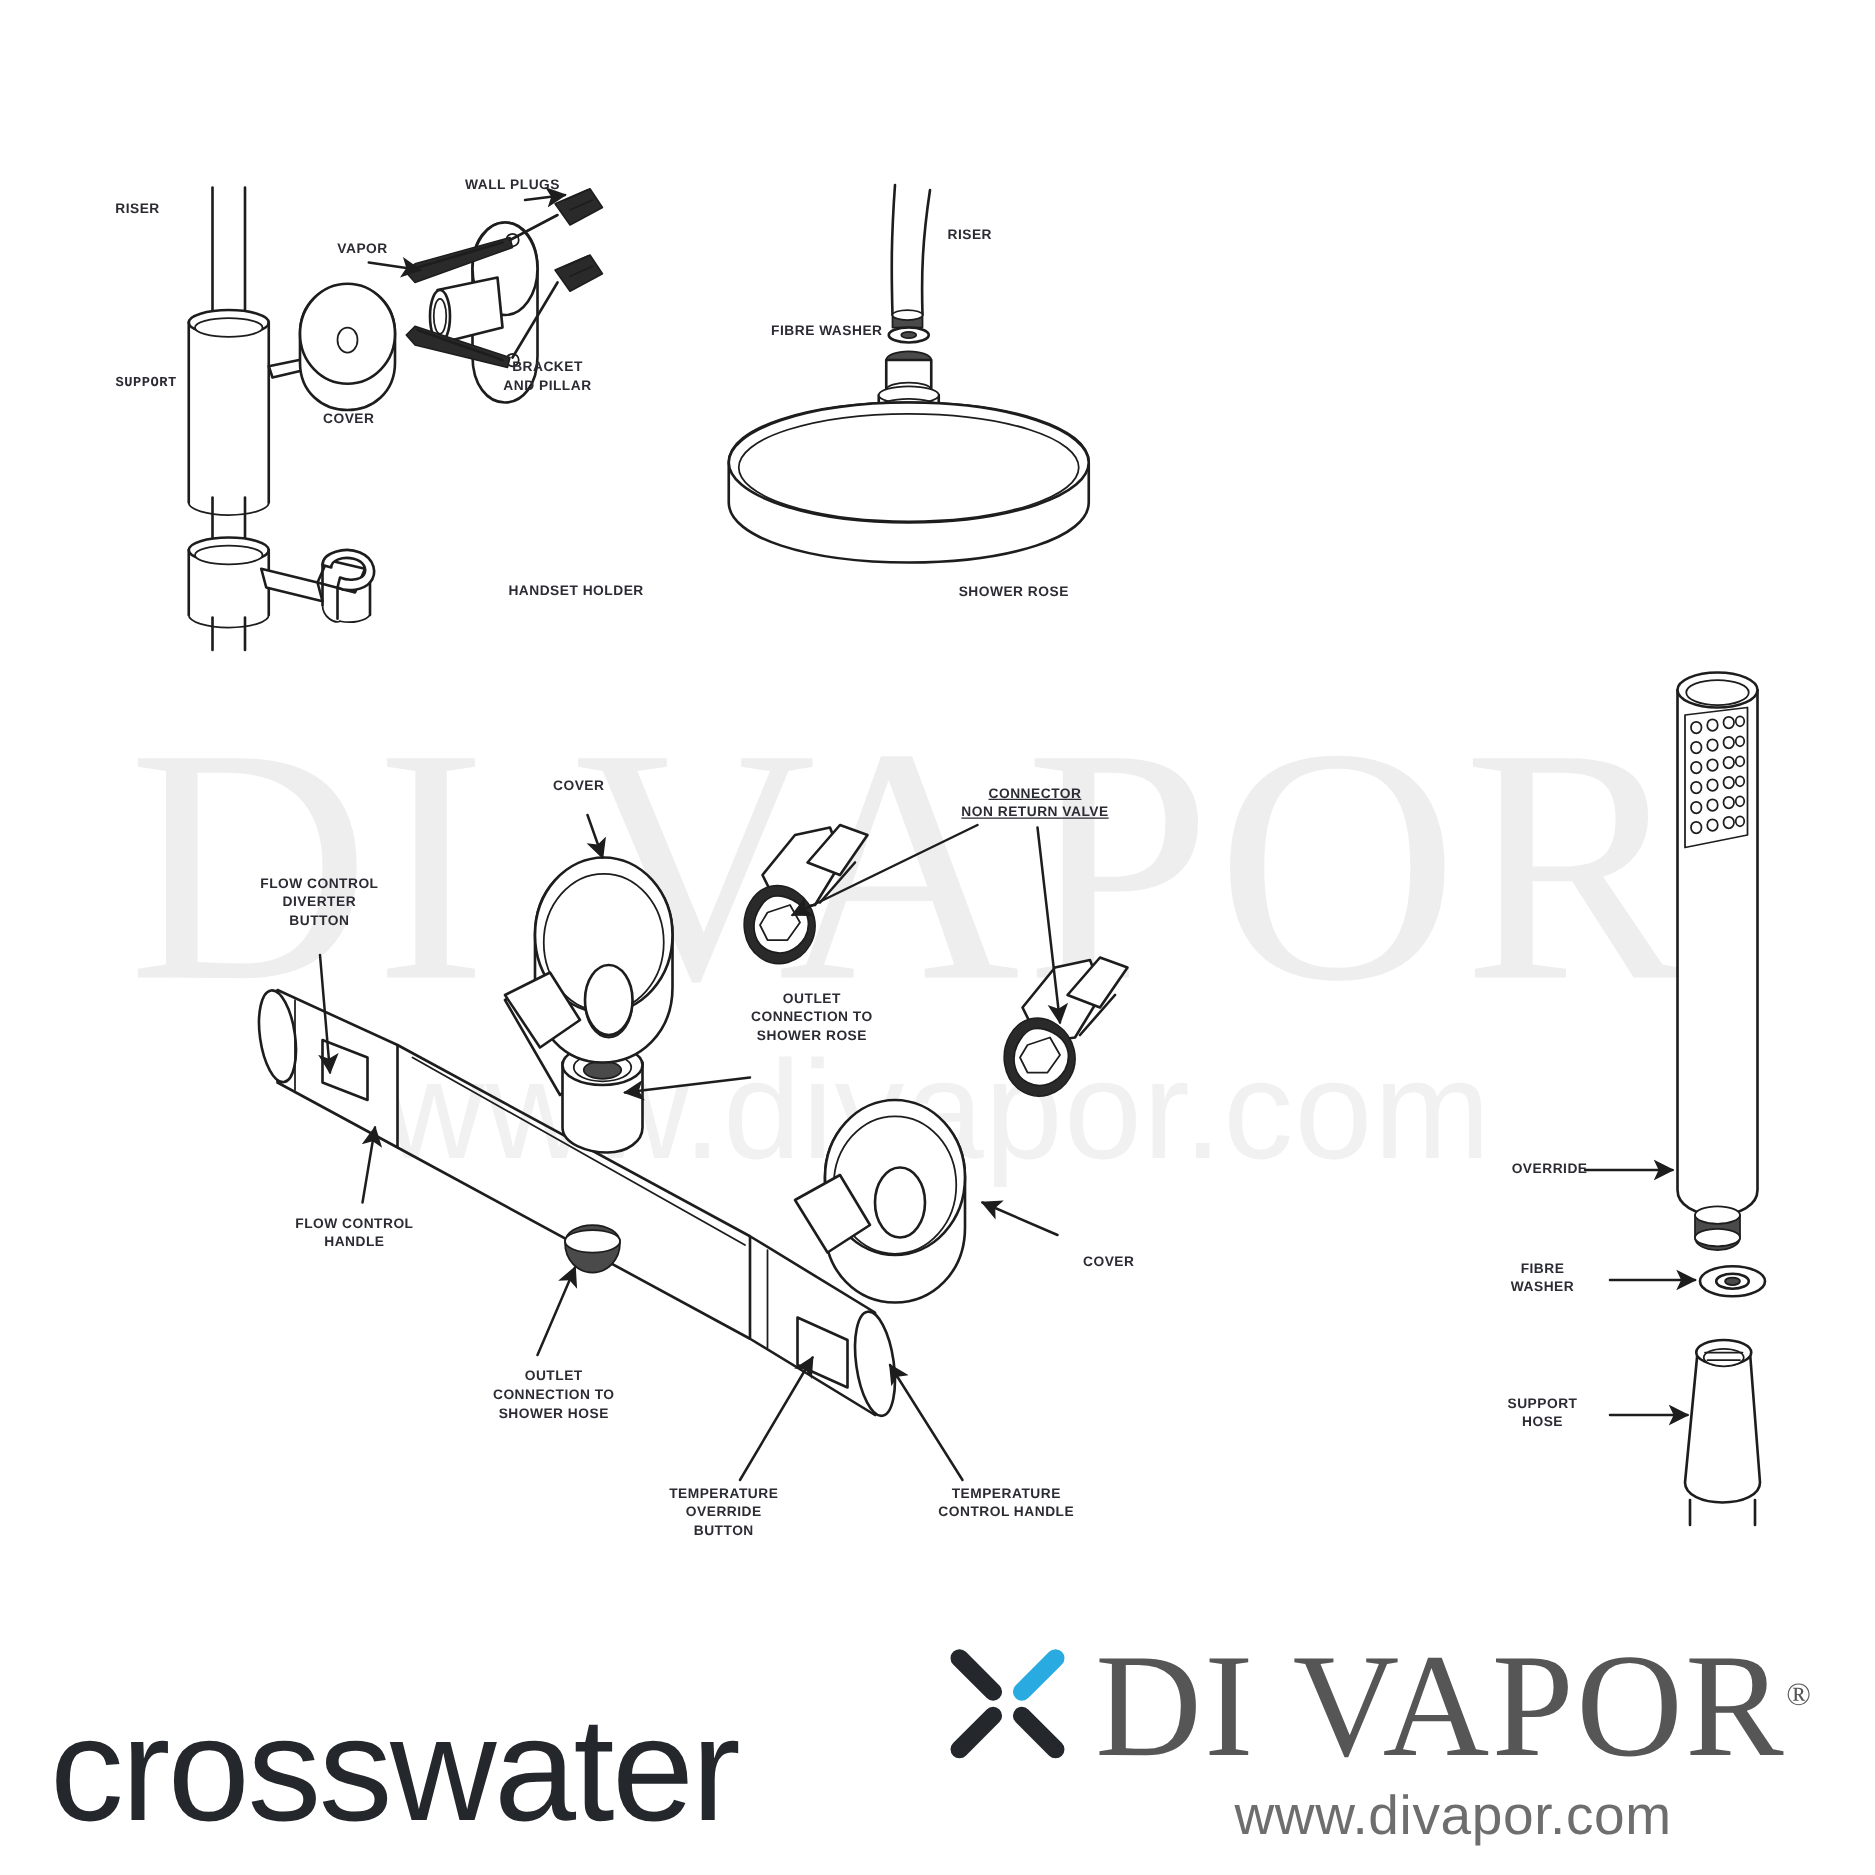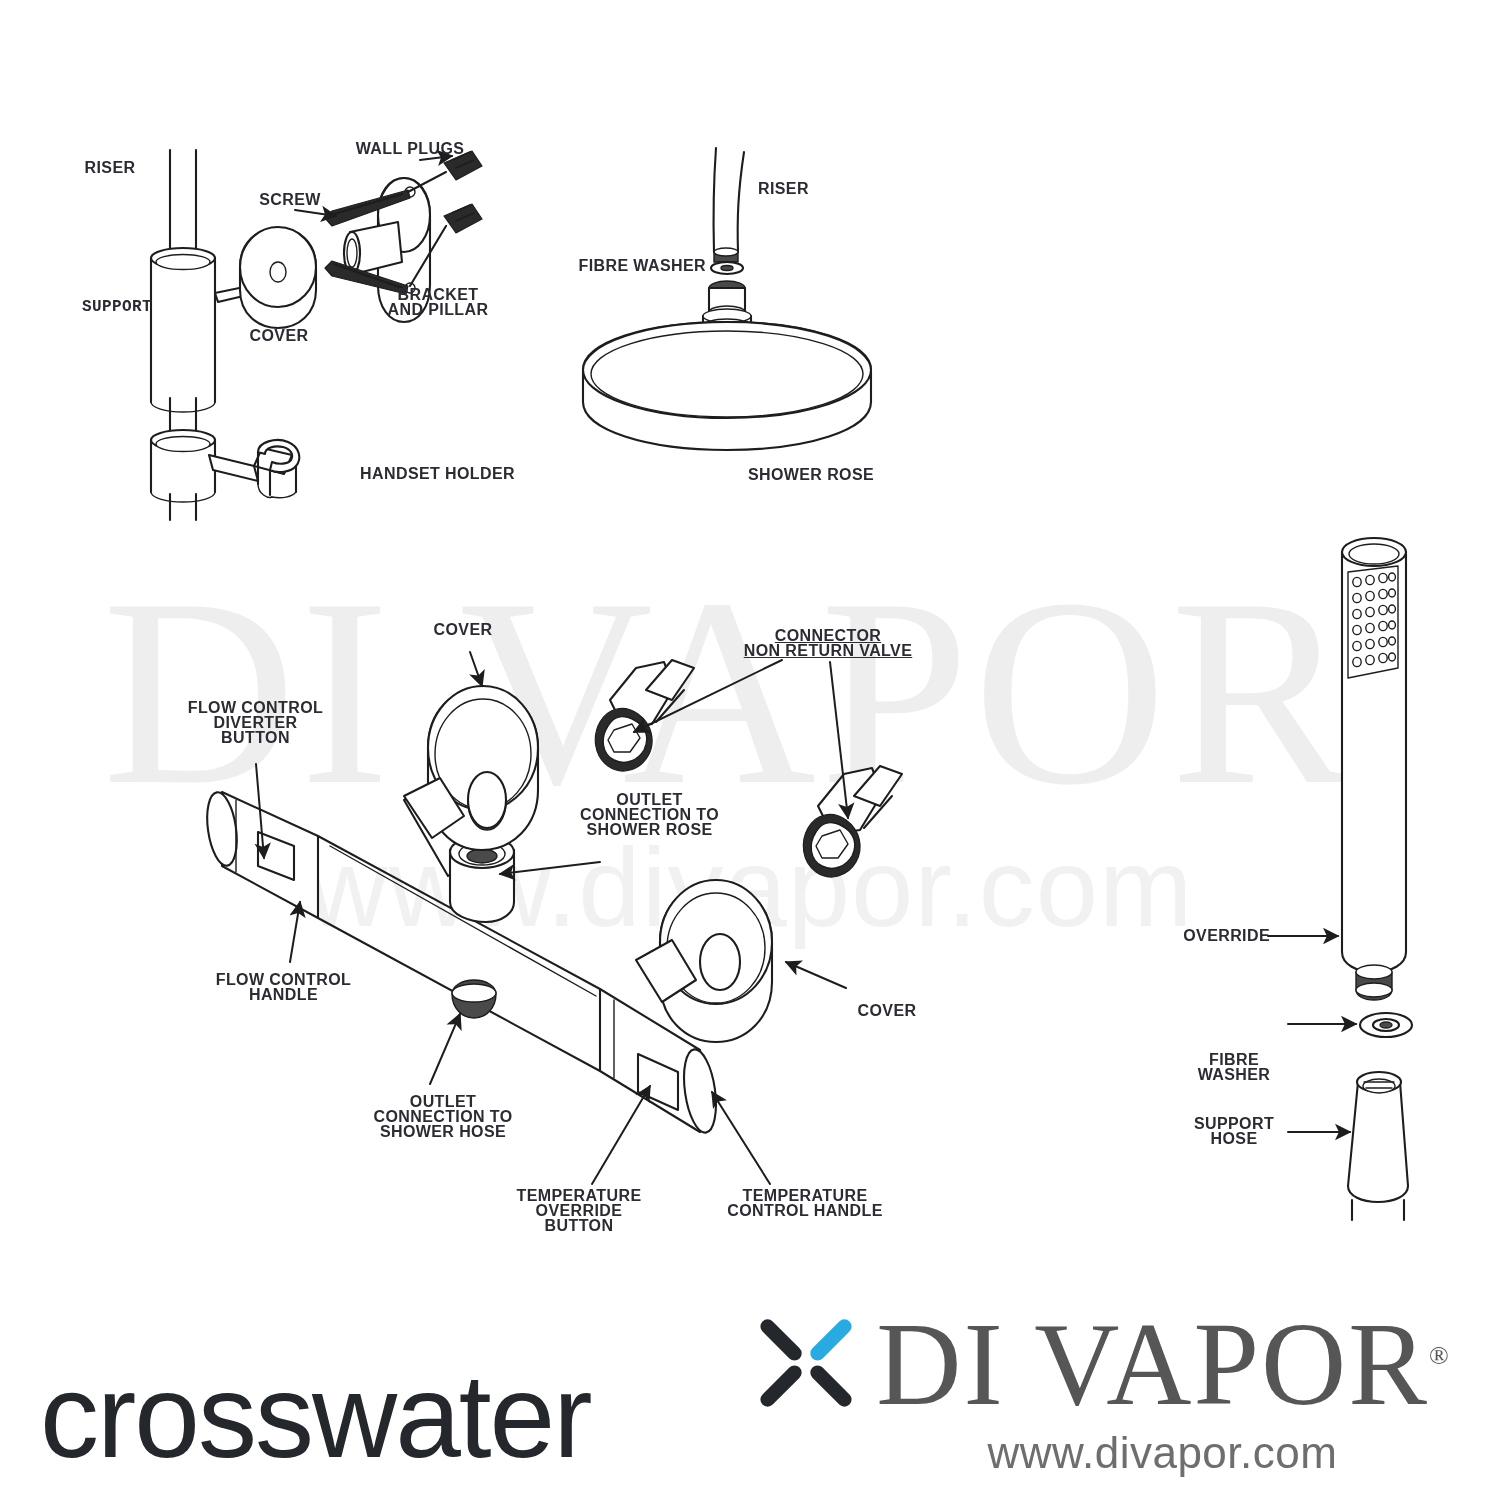--- a/index.html
+++ b/index.html
@@ -67,21 +67,21 @@
     width: 1500px; height: 1500px;
     z-index: 2;
   }
 
   
   .lbl {
     position: absolute;
     z-index: 3;
     font-family: "Liberation Sans", sans-serif;
     font-weight: bold;
-    font-size: 16px;
+    font-size: 11px;
     line-height: 15px;
     letter-spacing: 0.4px;
     color: #2b2b33;
     white-space: pre;
   }
   .lbl.c { text-align: center; }
   .lbl.l { text-align: left; }
   .lbl.r { text-align: right; }
 
   
@@ -452,21 +452,21 @@
         <path class="ln" d="M1404,1200 L1404,1220"></path>
       </g>
 
       <path class="arw" d="M1268,936 L1338,936" marker-end="url(#ah)"></path>
       <path class="arw" d="M1288,1024 L1356,1024" marker-end="url(#ah)"></path>
       <path class="arw" d="M1288,1132 L1350,1132" marker-end="url(#ah)"></path>
     </g>
   </svg>
 
   <div class="lbl c" style="left:60px;  top:160px;  width:100px;">RISER</div>
-  <div class="lbl c" style="left:245px; top:192px;  width:90px;">SCREW</div>
+  <div class="lbl c" style="left:245px; top:192px;  width:90px;">VAPOR</div>
   <div class="lbl c" style="left:340px; top:141px;  width:140px;">WALL PLUGS</div>
   <div class="lbl c" style="left:368px; top:287px;  width:140px;">BRACKET
 AND PILLAR</div>
   <div class="lbl c" style="left:62px;  top:300px;  width:110px;font-family:Liberation Mono, monospace;">SUPPORT</div>
   <div class="lbl c" style="left:234px; top:328px;  width:90px;">COVER</div>
   <div class="lbl l" style="left:315px; top:466px;  width:200px;text-align:right;">HANDSET HOLDER</div>
 
   <div class="lbl l" style="left:758px; top:181px;  width:110px;">RISER</div>
   <div class="lbl r" style="left:556px; top:258px;  width:150px;">FIBRE WASHER</div>
   <div class="lbl c" style="left:716px; top:467px;  width:190px;">SHOWER ROSE</div>
@@ -486,21 +486,21 @@
 CONNECTION TO
 SHOWER HOSE</div>
   <div class="lbl c" style="left:484px; top:1188px; width:190px;">TEMPERATURE
 OVERRIDE
 BUTTON</div>
   <div class="lbl c" style="left:700px; top:1188px; width:210px;">TEMPERATURE
 CONTROL HANDLE</div>
   <div class="lbl c" style="left:822px; top:1003px; width:130px;">COVER</div>
 
   <div class="lbl r" style="left:1120px; top:928px;  width:150px;">OVERRIDE</div>
-  <div class="lbl c" style="left:1174px; top:1052px; width:120px;">FIBRE
+  <div class="lbl c" style="left:1174px; top:1008px; width:120px;">FIBRE
 WASHER</div>
   <div class="lbl c" style="left:1174px; top:1116px; width:120px;">SUPPORT
 HOSE</div>
 
   <div id="footer">
 
     <div id="divapor-logo">
       <div class="dv-word"><span>DI VAPOR</span><sup>®</sup></div>
       <div class="dv-url">www.divapor.com</div>
     </div>

